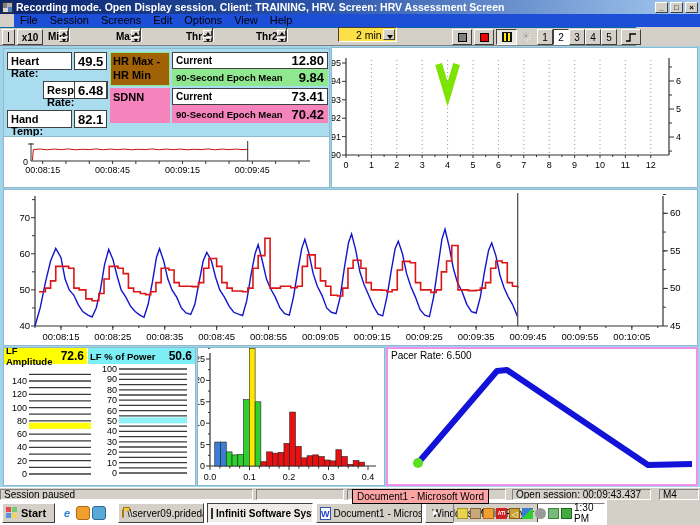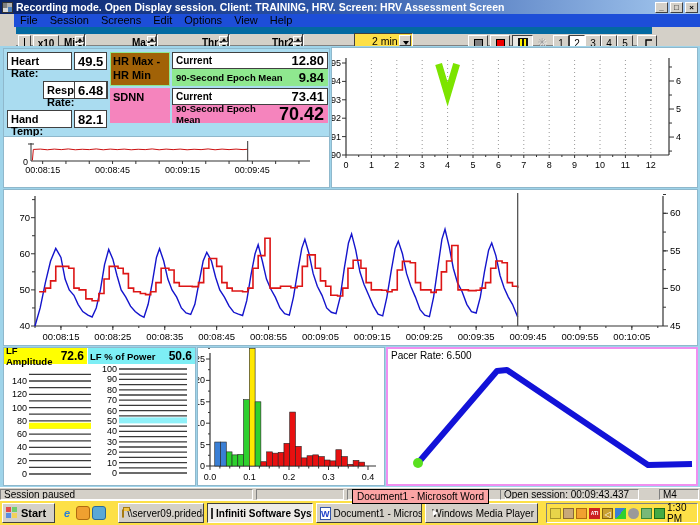--- a/index.html
+++ b/index.html
@@ -18,22 +18,22 @@
   .win-btn { width:13px; height:11px; background:#d4d0c8; border:1px solid;
     border-color:#fff #404040 #404040 #fff; font-size:8px; line-height:9px; text-align:center;
     font-weight:bold; color:#000; }
 
   
   .menubar { position:absolute; left:0; top:14px; width:700px; height:13px; background:#1d4ed8;
     display:flex; align-items:flex-end; font-size:11px;margin-left:14px; }
   .menu-item { padding:0 6px; height:13px; line-height:13px; }
 
   
-  .toolbar { position:absolute; left:16px; top:27px; width:636px; height:19px; background:#d4d0c8;
-    border-top:7px solid #0369a1; border-bottom:1px solid #808080; font-size:10.5px; }
+  .toolbar { position:absolute; left:0; top:27px; width:636px; height:19px; background:#d4d0c8;
+    border-top:1px solid #0369a1; border-bottom:1px solid #808080; font-size:10.5px; }
   .tb { position:absolute; top:1px; height:16px; }
   .btn3d { background:#d4d0c8; border:1px solid; border-color:#fff #404040 #404040 #fff;
     display:flex; align-items:center; justify-content:center; }
   .btn-sunken { border-color:#404040 #fff #fff #404040; background:#e9e7e2; }
   .tb-label { line-height:16px; font-weight:bold; font-size:10px; }
   .spin { background:#fff; border:1px solid; border-color:#404040 #fff #fff #404040; position:relative; }
   .spin-btns { position:absolute; right:1px; top:1px; width:9px; height:12px; display:flex; flex-direction:column; gap:1px; }
   .spin-up,.spin-down { flex:1; background:#d4d0c8; border:1px solid; border-color:#fff #404040 #404040 #fff; position:relative; }
   .spin-up:after { content:""; position:absolute; left:2px; top:1px; border-left:2px solid transparent; border-right:2px solid transparent; border-bottom:3px solid #000; }
   .spin-down:after { content:""; position:absolute; left:2px; top:1px; border-left:2px solid transparent; border-right:2px solid transparent; border-top:3px solid #000; }
@@ -66,21 +66,21 @@
 
   
   .statusbar { position:absolute; left:0; top:487px; width:700px; height:13px; background:#d4d0c8; border-top:1px solid #fff; }
   .status-sec { position:absolute; top:1px; height:11px; border:1px solid; border-color:#808080 #fff #fff #808080;
     font-size:10px; line-height:10px; padding-left:3px; white-space:nowrap; overflow:hidden; }
 
   .tooltip { position:absolute; left:352px; top:489px; height:15px; background:#fca5a5; border:1px solid #000;
     font-size:10px; line-height:13px; padding:0 4px; z-index:50; white-space:nowrap; }
 
   
-  .taskbar { position:absolute; left:0; top:500px; width:700px; height:25px; background:#fde047; border-top:1px solid #fff; }
+  .taskbar { position:absolute; left:0; top:500px; width:607px; height:25px; background:#ffffff; border-top:1px solid #fff; }
   .task-btn { position:absolute; top:2px; height:20px; background:#d4d0c8; border:1px solid;
     border-color:#fff #404040 #404040 #fff; display:flex; align-items:center; gap:3px; padding:0 3px;
     font-size:10px; white-space:nowrap; overflow:hidden; }
   .task-btn.active { border-color:#404040 #fff #fff #404040; background:#eeece8; font-weight:bold; }
   .start-flag { width:12px; height:12px; display:grid; grid-template-columns:5px 5px; grid-template-rows:5px 5px; gap:1px; }
   .start-flag i { display:block; }
   .ql-icon { width:14px; height:14px; border-radius:3px; font-size:11px; font-weight:bold; text-align:center; line-height:14px; }
   .tray { position:absolute; right:2px; top:2px; width:152px; height:20px; border:1px solid; border-color:#808080 #fff #fff #808080;
     display:flex; align-items:center; gap:2px; padding:0 3px; }
   .tray-icon { width:11px; height:11px; font-size:8px; line-height:11px; text-align:center; color:#fff; flex:0 0 auto; }
@@ -195,21 +195,21 @@
         <span style="font-size:13px;">9.84</span>
       </div>
 
       <div class="vbox" style="left:106px;top:39px;width:60px;height:35px;background:#f584bd;border-color:#f584bd;font-size:11px;padding:2px 2px;">SDNN</div>
       <div class="vbox row-flex" style="left:168px;top:39px;width:156px;height:17px;padding:0 3px;">
         <span style="font-size:10px;">Current</span>
         <span style="font-size:13px;">73.41</span>
       </div>
       <div class="vbox row-flex" style="left:168px;top:56px;width:156px;height:18px;background:#f584bd;border-color:#f584bd;padding:0 3px;">
         <span style="font-size:9.5px;">90-Second Epoch Mean</span>
-        <span style="font-size:18px;">70.42</span>
+        <span style="font-size:13px;">70.42</span>
       </div>
     </div>
 
     <div class="panel" style="left:3px;top:90px;width:327px;height:52px;">
       <svg id="strip-svg" width="325" height="50">
           <line x1="27" y1="6" x2="27" y2="24" stroke="#333" stroke-width="1"></line>
           <line x1="24" y1="7" x2="30" y2="7" stroke="#333" stroke-width="1"></line>
           <line x1="27" y1="24" x2="306" y2="24" stroke="#333" stroke-width="1.2"></line>
           <line x1="38.65" y1="24" x2="38.65" y2="27" stroke="#333" stroke-width="1"></line>
           <line x1="61.95" y1="24" x2="61.95" y2="27" stroke="#333" stroke-width="1"></line>
@@ -551,21 +551,21 @@
           <polyline points="30,114 109,22 119,21 260,116 304,115" fill="none" stroke="#1212d8" stroke-width="6" stroke-linejoin="round"></polyline>
           <circle cx="30" cy="114" r="5" fill="#5ae020"></circle>
         </svg>
     </div>
   </div>
 
   <div class="statusbar">
     <div class="status-sec" style="left:0;width:253px;">Session paused</div>
     <div class="status-sec" style="left:256px;width:88px;"></div>
     <div class="status-sec" style="left:347px;width:159px;"></div>
-    <div class="status-sec" style="left:500px;width:139px;">Open session: 00:09:43.437</div>
+    <div class="status-sec" style="left:512px;width:139px;">Open session: 00:09:43.437</div>
     <div class="status-sec" style="left:659px;width:40px;">M4</div>
   </div>
 
   <div class="tooltip">Document1 - Microsoft Word</div>
 
   <div class="taskbar">
     <div class="task-btn" style="left:2px;width:53px;font-weight:bold;font-size:11px;">
       <span class="start-flag">
           <i style="background:#e34a4a;"></i>
           <i style="background:#6fce6f;"></i>

